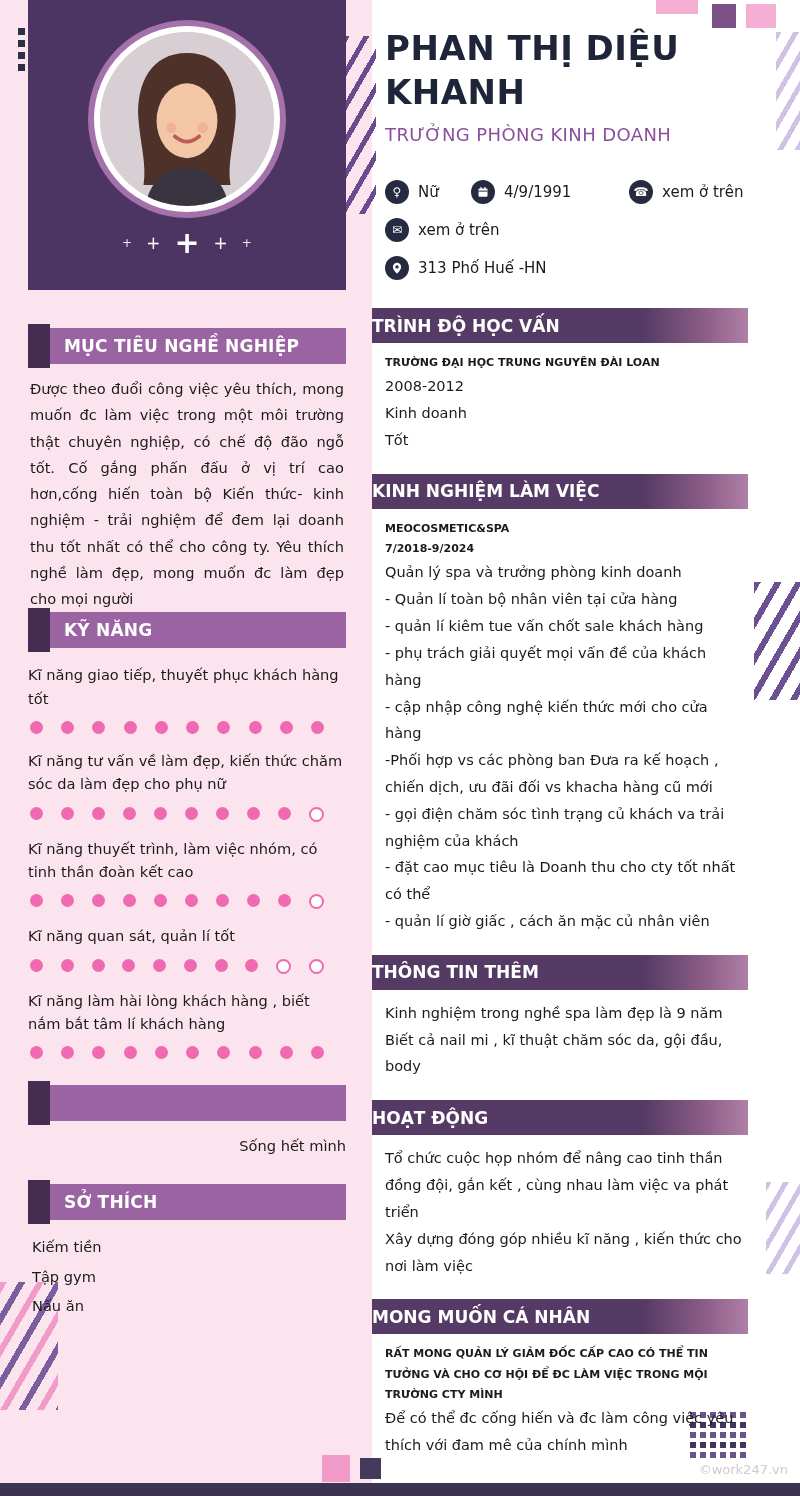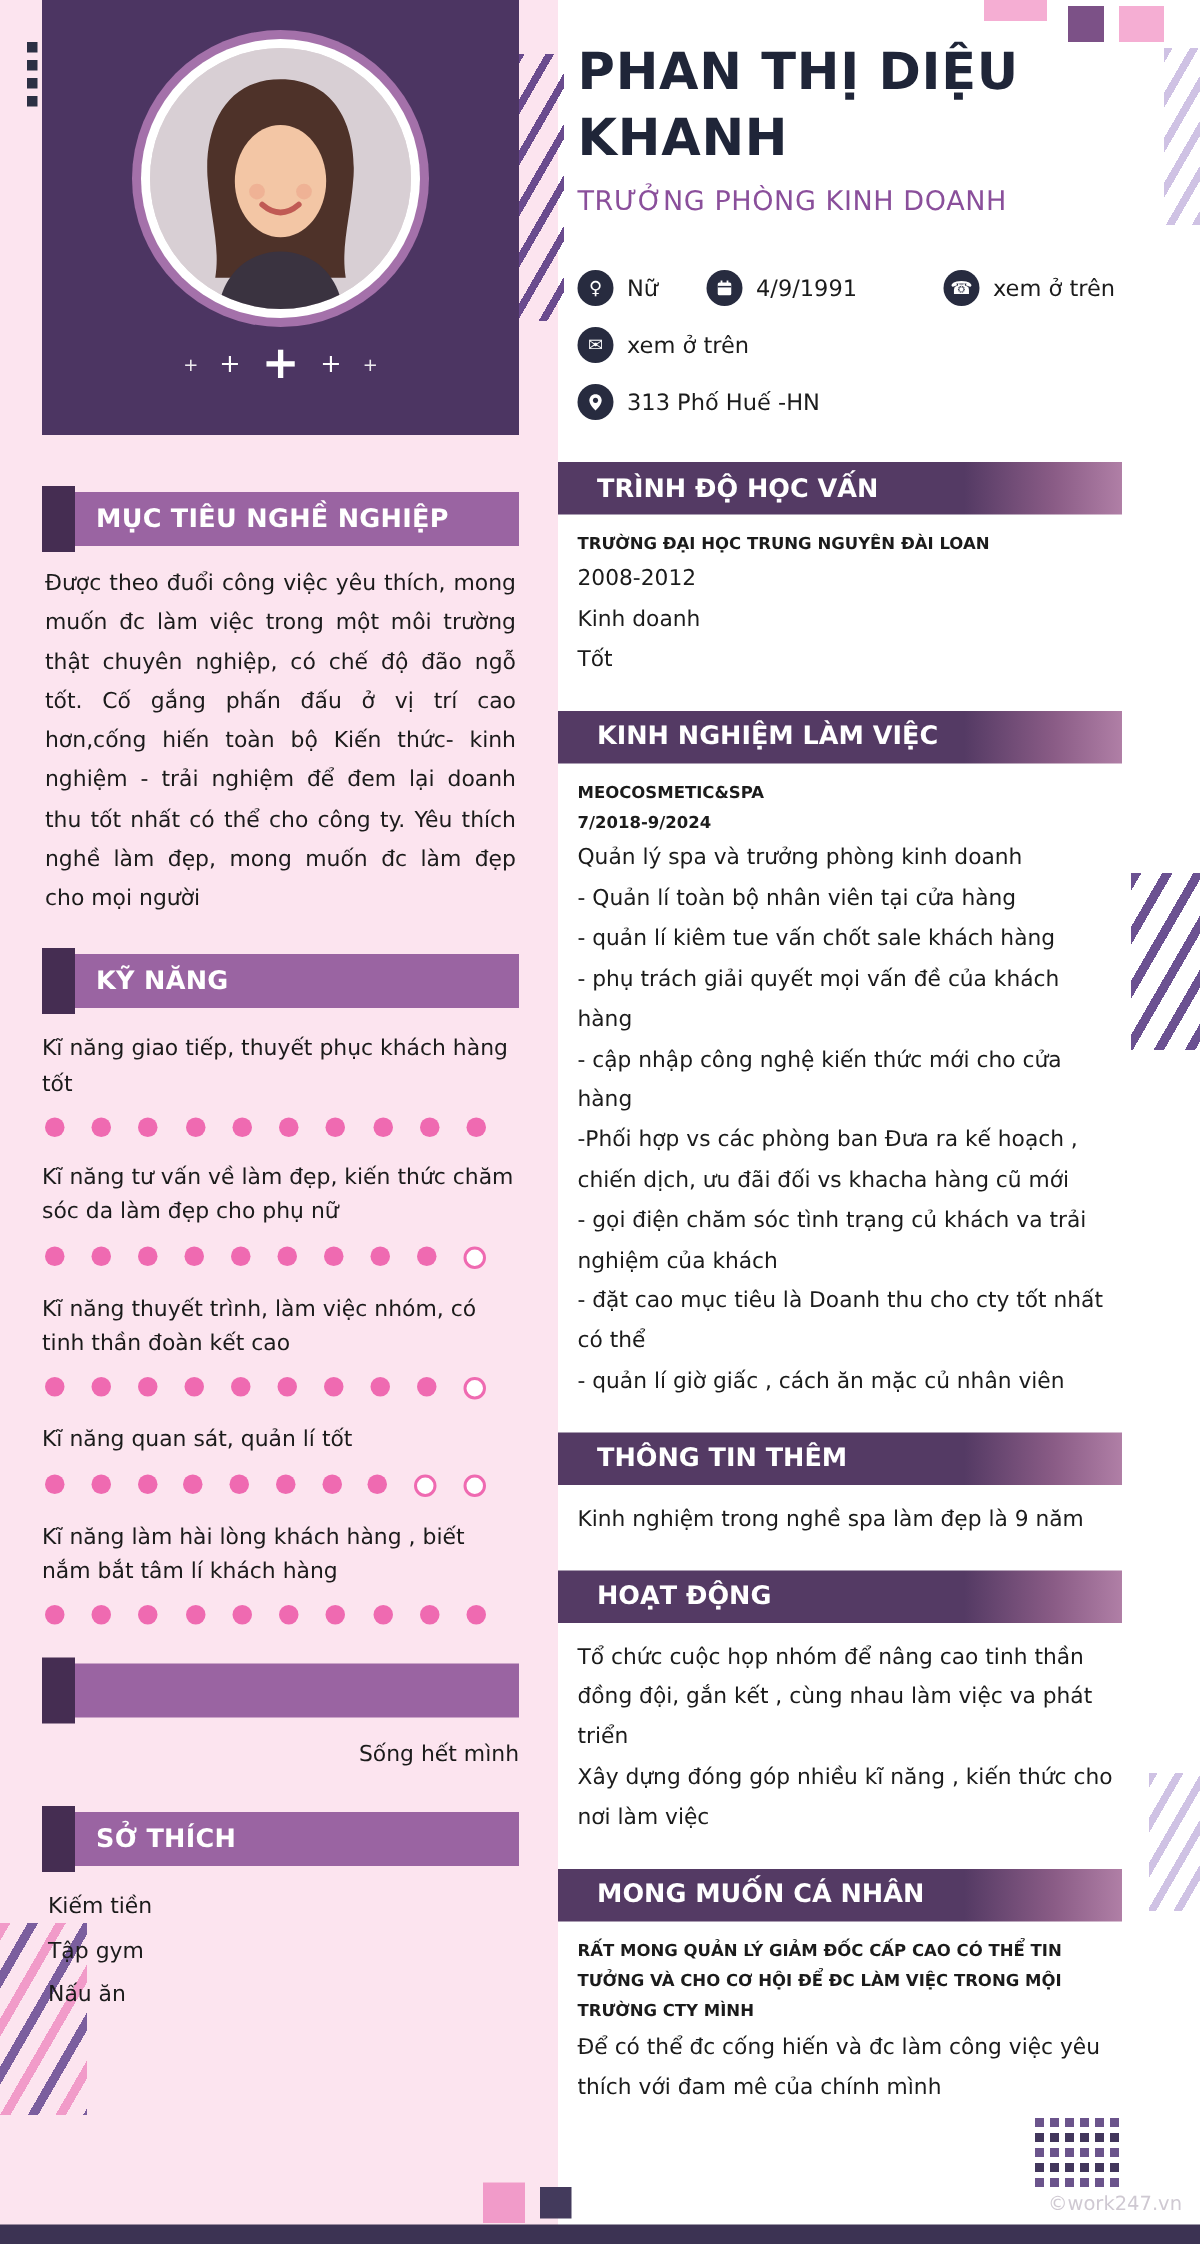--- a/index.html
+++ b/index.html
@@ -31,26 +31,26 @@
   .info-item{display:flex;align-items:center;gap:9px;}
   .info-item.i1{width:86px;}.info-item.i2{width:158px;}
   .icon-circle{width:24px;height:24px;border-radius:50%;background:#272b3f;color:#fff;
                display:grid;place-items:center;font-size:12px;flex:none;}
 
   
   .left-header{position:relative;height:36px;background:#9a64a2;display:flex;align-items:center;
                padding-left:36px;color:#fff;font-weight:bold;font-size:17px;letter-spacing:.2px;}
   .left-header::before{content:"";position:absolute;left:0;top:-4px;bottom:-4px;width:22px;background:#452d52;}
   .right-header{height:35px;background:linear-gradient(90deg,#543a64 0%,#543a64 72%,#8a5c86 88%,#b07fa6 100%);
-               display:flex;align-items:center;padding-left:26px;color:#fff;font-weight:bold;font-size:17px;}
+               display:flex;align-items:center;color:#fff;font-weight:bold;font-size:17px;}
 
   
   .left-col{position:absolute;left:28px;top:328px;width:318px;}
   .obj{margin:12px 2px 0;text-align:justify;line-height:1.8;font-size:14.6px;}
-  .mt24{margin-top:24px}.mt26{margin-top:26px}.mt30{margin-top:30px}
+  .mt24{}.mt26{margin-top:26px}.mt30{margin-top:30px}
   .skill{margin-top:15px;}
   .skill-label{line-height:1.6;font-size:14.6px;}
   .dots{display:flex;justify-content:space-between;width:294px;margin:11px 0 0 2px;}
   .dot{width:13px;height:13px;border-radius:50%;background:#ef6ab1;flex:none;}
   .dot.empty{background:#fff;border:2px solid #ef6ab1;width:11px;height:11px;}
   .motto-text{margin:16px 0 0 8px;font-size:14.6px;text-align:right;}
   .hobby-list{margin:12px 0 0 4px;font-size:14.6px;line-height:2.0;}
 
   
   .right-col{position:absolute;left:372px;top:308px;width:376px;}
@@ -343,20 +343,21 @@
       <div>- gọi điện chăm sóc tình trạng củ khách va trải nghiệm của khách</div>
       <div>- đặt cao mục tiêu là Doanh thu cho cty tốt nhất có thể</div>
       <div>- quản lí giờ giấc , cách ăn mặc củ nhân viên</div>
     </div>
 
     <div class="right-header mtr">
       <span>THÔNG TIN THÊM</span>
     </div>
     <div class="r-body">
       <div>Kinh nghiệm trong nghề spa làm đẹp là 9 năm</div>
+      <div>Biết cả nail mi , kĩ thuật chăm sóc da, gội đầu, body</div>
     </div>
 
     <div class="right-header mtr">
       <span>HOẠT ĐỘNG</span>
     </div>
     <div class="r-body">
       <div>Tổ chức cuộc họp nhóm để nâng cao tinh thần đồng đội, gắn kết , cùng nhau làm việc va phát triển</div>
       <div>Xây dựng đóng góp nhiều kĩ năng , kiến thức cho nơi làm việc</div>
     </div>
 

